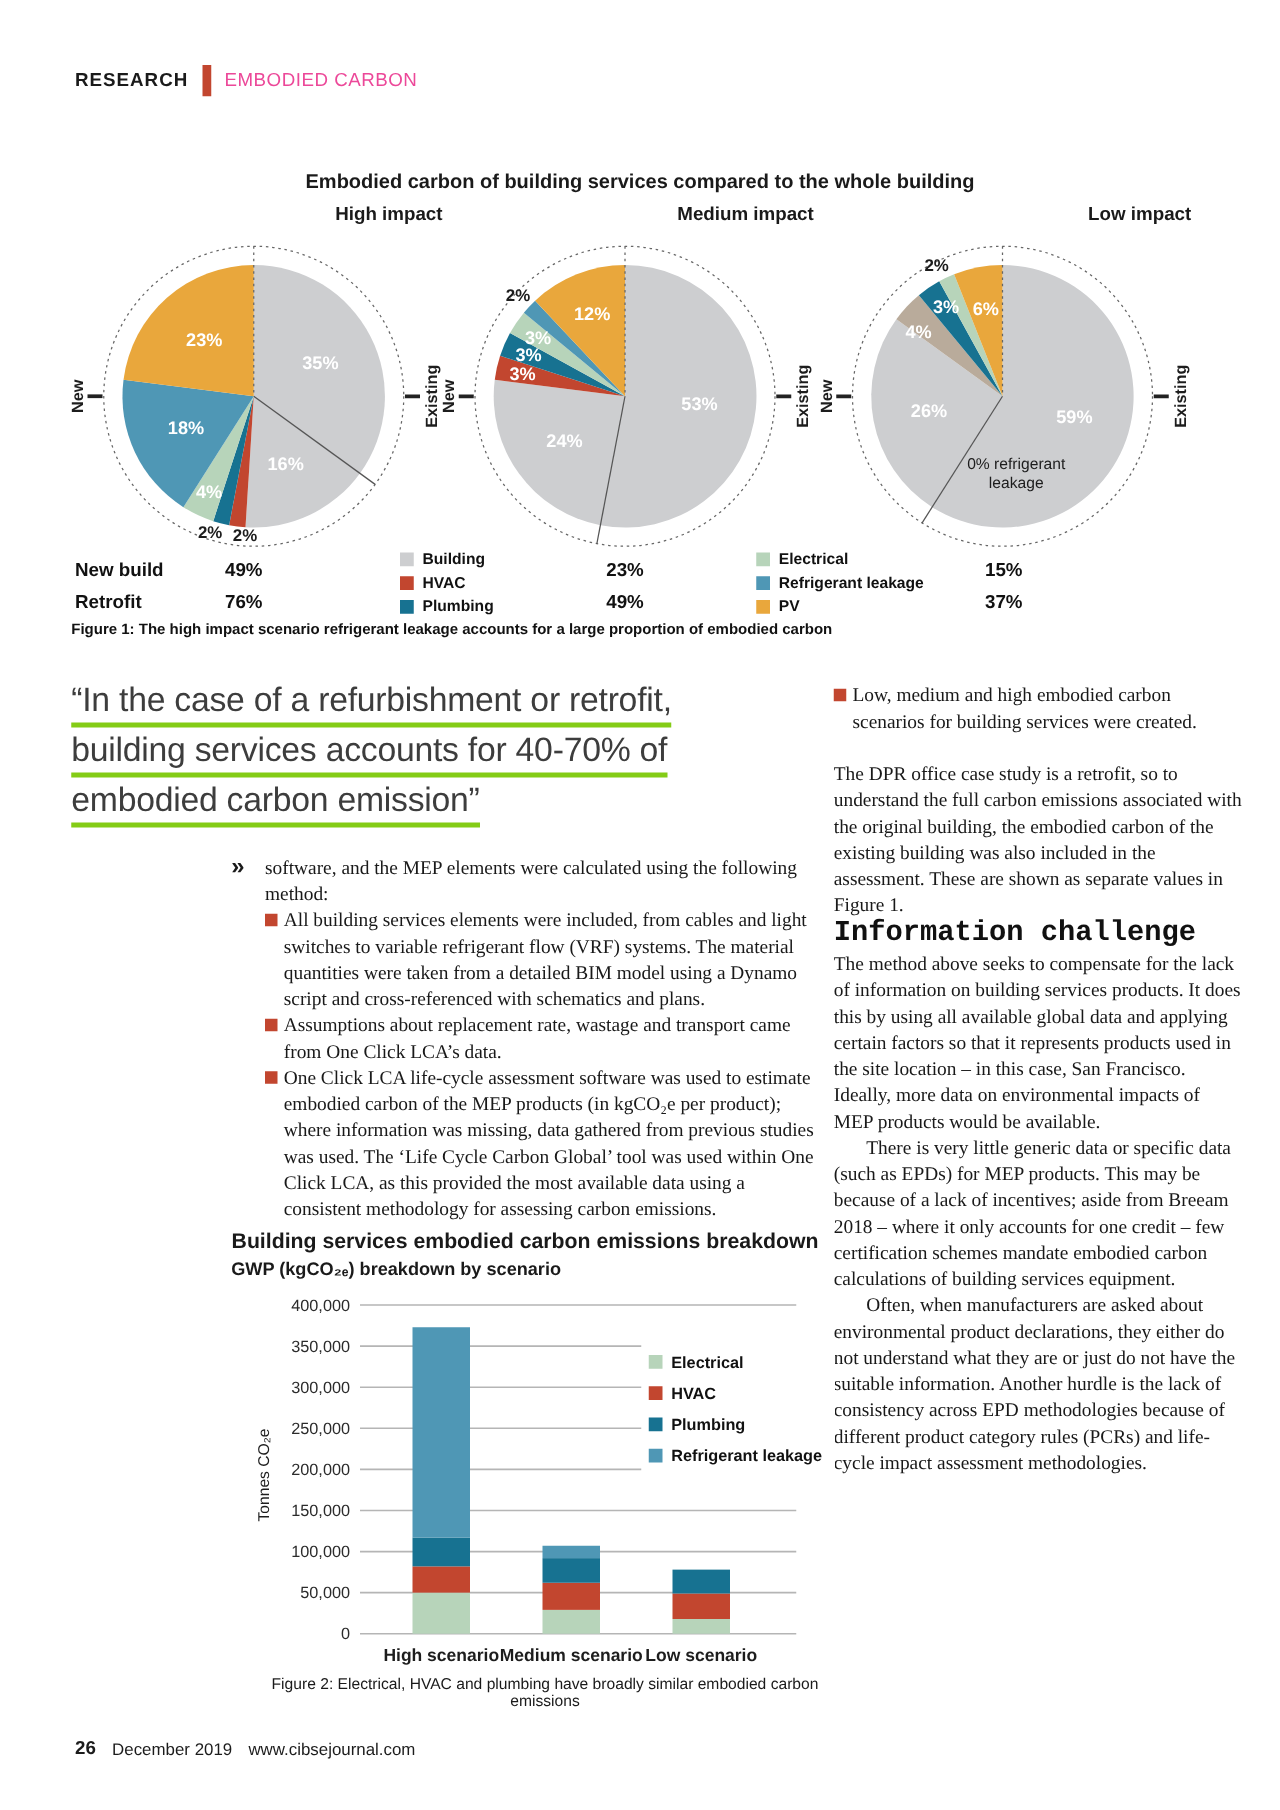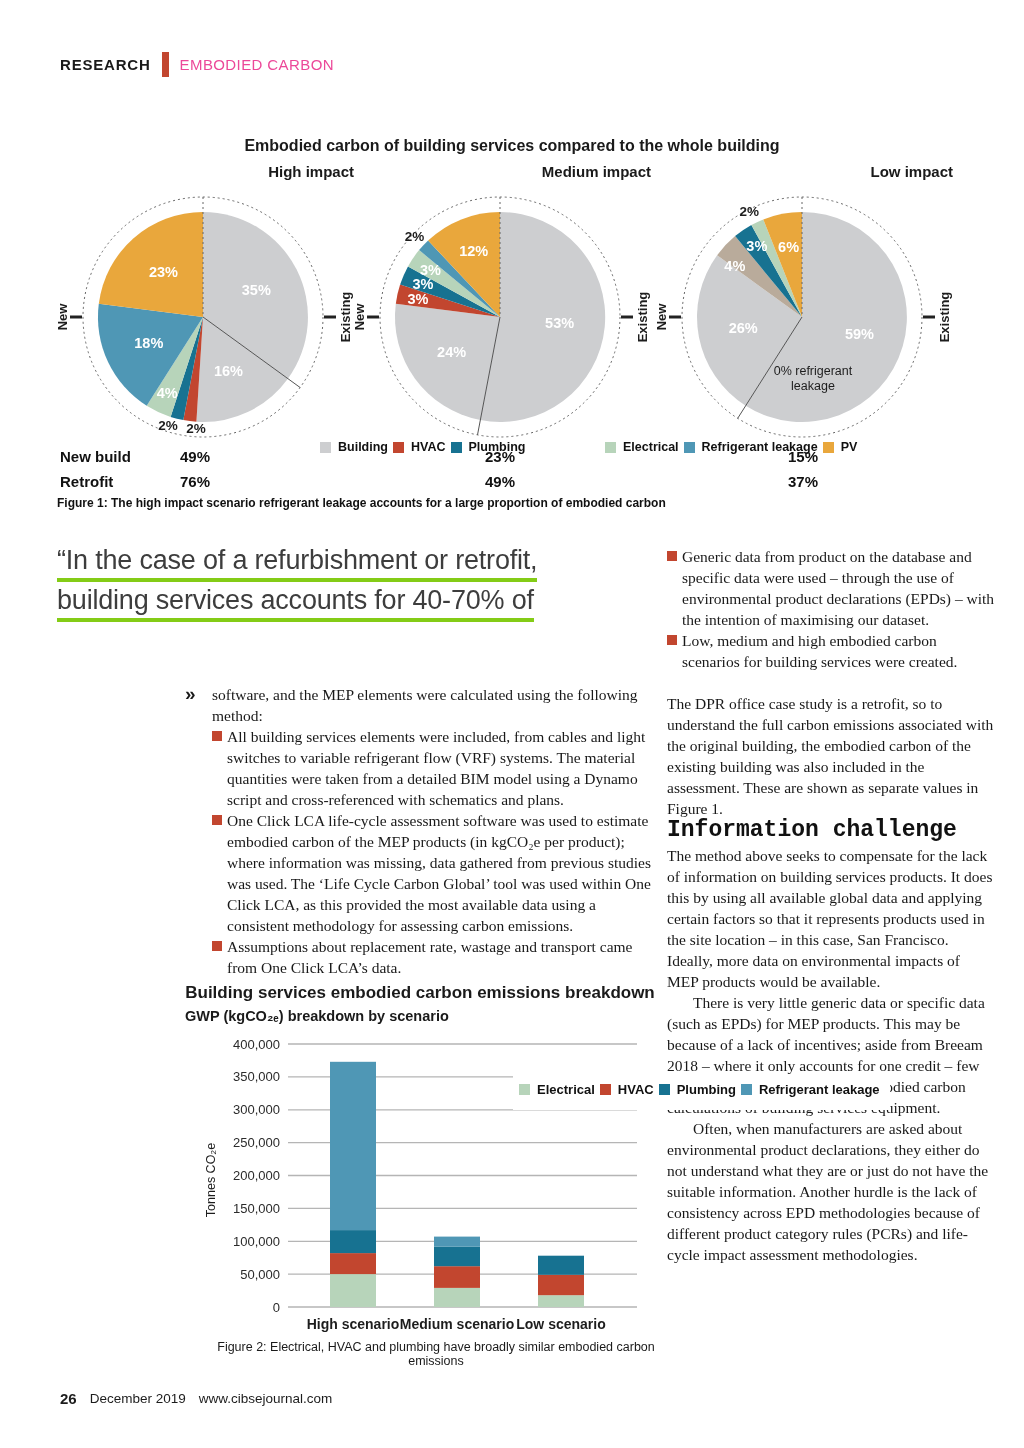--- a/index.html
+++ b/index.html
@@ -18,21 +18,21 @@
   .fig1-title{left:60px;top:137px;width:904px;text-align:center;font-size:16px;font-weight:700}
   .pie-panel{position:absolute;top:163px;width:302px;text-align:right}
   .pie-panel .pt{font-size:15px;font-weight:700;height:22px}
   svg text{font-family:"Liberation Sans","DejaVu Sans",sans-serif}
   svg .pie-label-in{font-size:14.5px;font-weight:600;fill:#fff}
   svg .pie-label-out{font-size:13.5px;font-weight:600;fill:#1d1d1d}
   svg .pie-axis-label{font-size:13px;font-weight:600;fill:#1d1d1d}
   svg .pie-annotation{font-size:12.5px;fill:#1d1d1d}
 
   .stat-label,.stat-value{font-size:15px;font-weight:700;color:#111}
-  .legend{display:flex;flex-direction:row;gap:5px}
+  .legend{display:flex;flex-direction:column;gap:5px}
   .legend-item{display:flex;align-items:center;gap:7px;font-size:12.5px;font-weight:700;color:#111;white-space:nowrap}
   .swatch{width:11px;height:11px;flex:0 0 11px}
   .fig-caption{font-size:12px;font-weight:700;color:#111}
 
   
   .quote{left:57px;top:545px;width:600px;font-size:27px;color:#3d3d3d;letter-spacing:-.2px}
   .quote-line{display:inline-block;line-height:27px;border-bottom:4px solid #84cc16;padding-bottom:4px;margin-bottom:3px}
 
   
   .serif{font-family:"Liberation Serif","DejaVu Serif",serif;font-size:15.5px;line-height:21px;color:#191919}
@@ -54,21 +54,21 @@
   .fig2-subtitle{left:185px;top:1008px;width:470px;text-align:left;font-size:14.5px;font-weight:700}
   svg .grid{stroke:#b5b5b5;stroke-width:1.3}
   svg .ytick{font-size:13px;fill:#2b2b2b}
   svg .xtick{font-size:14px;font-weight:600;fill:#1d1d1d}
   svg .ylab{font-size:12.5px;fill:#1d1d1d}
   .bar-legend{left:513px;top:1074px;background:#fff;padding:8px 10px 8px 6px}
   .bar-legend .legend-item{font-size:13px;margin-bottom:5px}
   .fig2-caption{left:201px;top:1340px;width:470px;text-align:center;font-size:12.5px;font-weight:400}
 
   
-  .footer{left:60px;top:1390px;display:flex;align-items:center;gap:13px;font-size:13.5px;color:#1c1c1c}
+  .footer{left:60px;top:1390px;display:flex;align-items:flex-end;gap:13px;font-size:13.5px;color:#1c1c1c}
   .footer .pn{font-size:15px;font-weight:700}
 </style>
 </head>
 <body>
 
 <div class="abs kicker">
   <span class="k1">RESEARCH</span>
   <span class="bar" style="background: rgb(194, 70, 47);"></span>
   <span class="k2">EMBODIED CARBON</span>
 </div>
@@ -193,47 +193,44 @@
 </div>
 
 <div class="abs stat-value" style="left:788px;top:448px">15%</div>
 <div class="abs stat-value" style="left:788px;top:473px">37%</div>
 
 <div class="abs fig-caption" style="left:57px;top:496px">Figure 1: The high impact scenario refrigerant leakage accounts for a large proportion of embodied carbon</div>
 
 <div class="abs quote">
   <div><span class="quote-line">“In the case of a refurbishment or retrofit,</span></div>
   <div><span class="quote-line">building services accounts for 40-70% of</span></div>
+  <div><span class="quote-line">embodied carbon emission”</span></div>
 </div>
 
 <div class="abs serif method">
   <span class="lead-icon">»</span>
   <p>software, and the MEP elements were calculated using the following method:</p>
   <ul class="bullets">
     <li>
       <span class="sq" style="background: rgb(194, 70, 47);"></span>
       <span>All building services elements were included, from cables and light switches to variable refrigerant flow (VRF) systems. The material quantities were taken from a detailed BIM model using a Dynamo script and cross-referenced with schematics and plans.</span>
     </li>
     <li>
       <span class="sq" style="background: rgb(194, 70, 47);"></span>
-      <span>One Click LCA life-cycle assessment software was used to estimate embodied carbon of the MEP products (in kgCO₂e per product); where information was missing, data gathered from previous studies was used. The ‘Life Cycle Carbon Global’ tool was used within One Click LCA, as this provided the most available data using a consistent methodology for assessing carbon emissions.</span>
+      <span>Assumptions about replacement rate, wastage and transport came from One Click LCA’s data.</span>
     </li>
     <li>
       <span class="sq" style="background: rgb(194, 70, 47);"></span>
-      <span>Assumptions about replacement rate, wastage and transport came from One Click LCA’s data.</span>
+      <span>One Click LCA life-cycle assessment software was used to estimate embodied carbon of the MEP products (in kgCO₂e per product); where information was missing, data gathered from previous studies was used. The ‘Life Cycle Carbon Global’ tool was used within One Click LCA, as this provided the most available data using a consistent methodology for assessing carbon emissions.</span>
     </li>
   </ul>
 </div>
 
 <div class="abs serif right-col">
   <ul class="bullets">
-    <li>
-      <span class="sq" style="background: rgb(194, 70, 47);"></span>
-      <span>Generic data from product on the database and specific data were used – through the use of environmental product declarations (EPDs) – with the intention of maximising our dataset.</span>
-    </li>
     <li>
       <span class="sq" style="background: rgb(194, 70, 47);"></span>
       <span>Low, medium and high embodied carbon scenarios for building services were created.</span>
     </li>
   </ul>
   <div class="gap"></div>
   <p>The DPR office case study is a retrofit, so to understand the full carbon emissions associated with the original building, the embodied carbon of the existing building was also included in the assessment. These are shown as separate values in Figure 1.</p>
   <h3 class="info-heading">Information challenge</h3>
   <p>The method above seeks to compensate for the lack of information on building services products. It does this by using all available global data and applying certain factors so that it represents products used in the site location – in this case, San Francisco. Ideally, more data on environmental impacts of MEP products would be available.</p>
   <p class="indent">There is very little generic data or specific data (such as EPDs) for MEP products. This may be because of a lack of incentives; aside from Breeam 2018 – where it only accounts for one credit – few certification schemes mandate embodied carbon calculations of building services equipment.</p>

